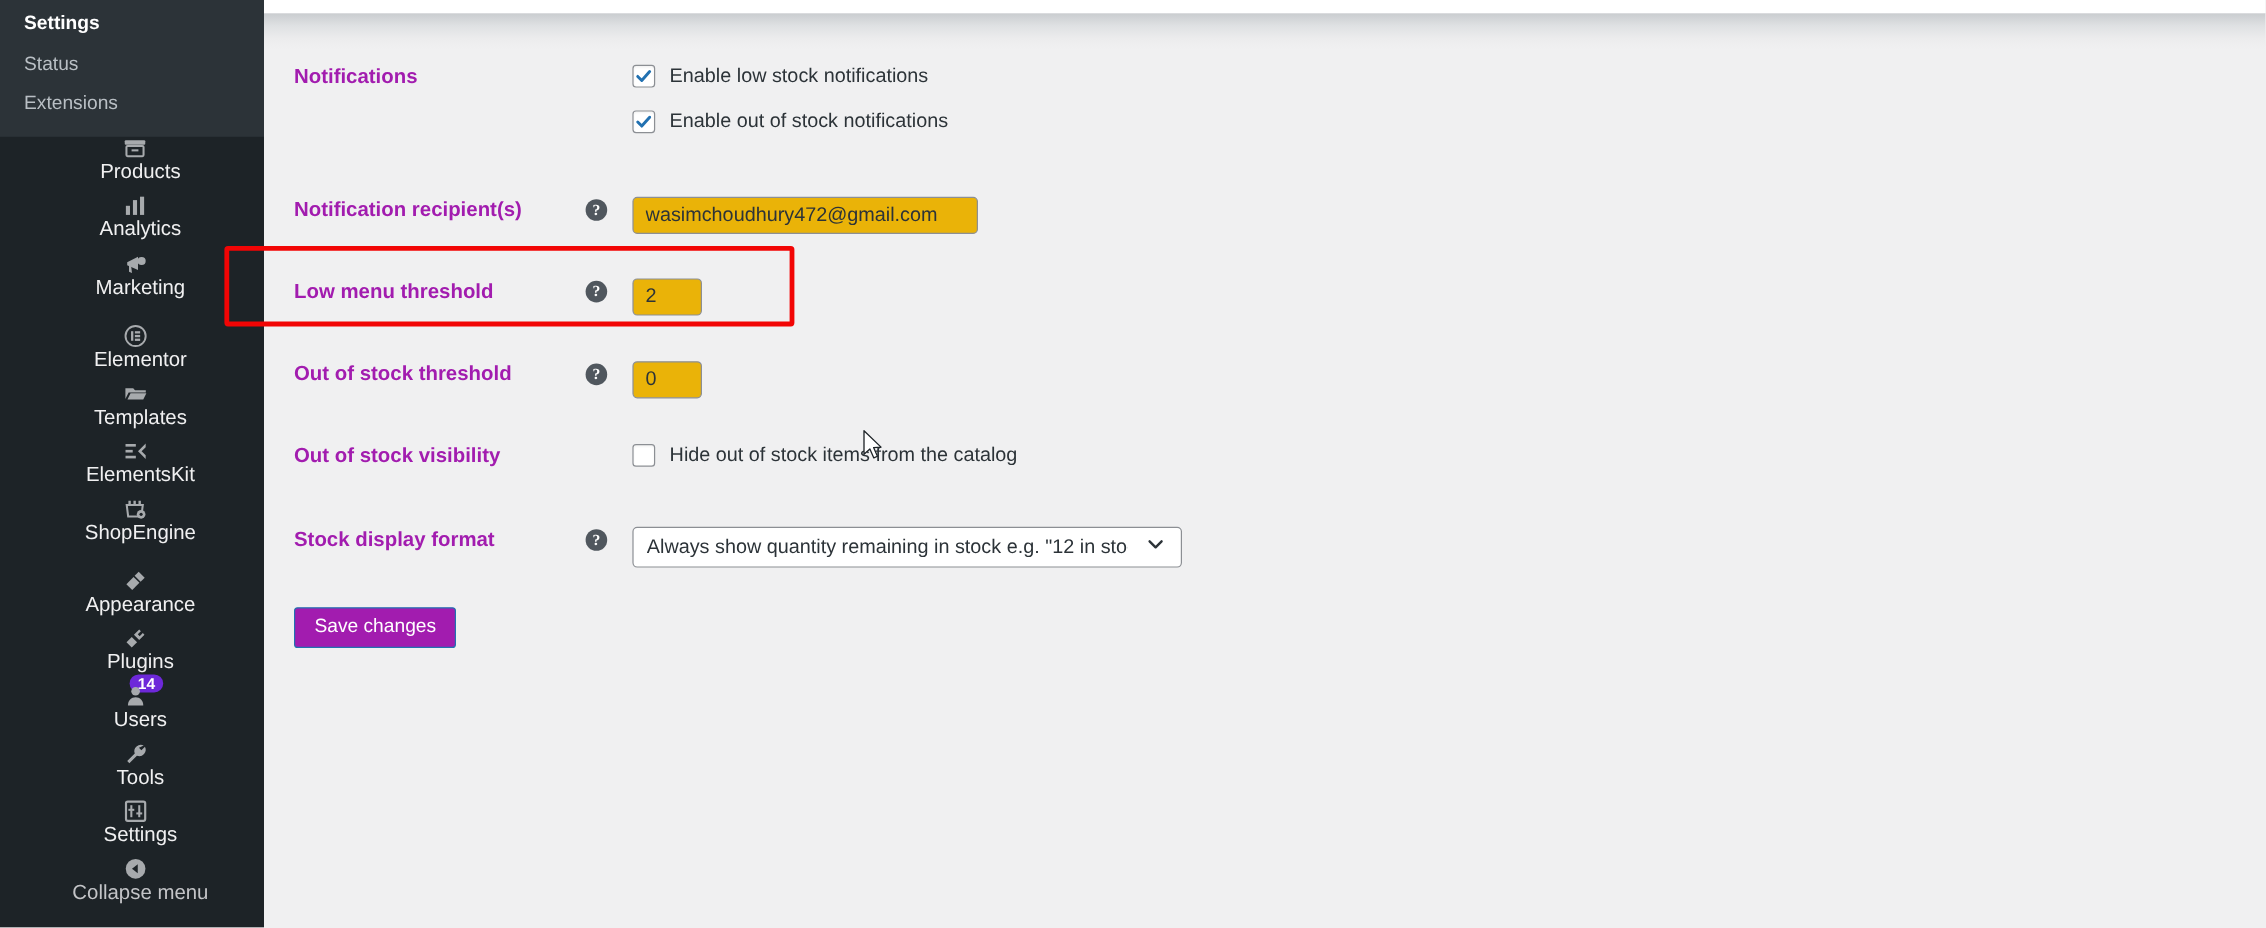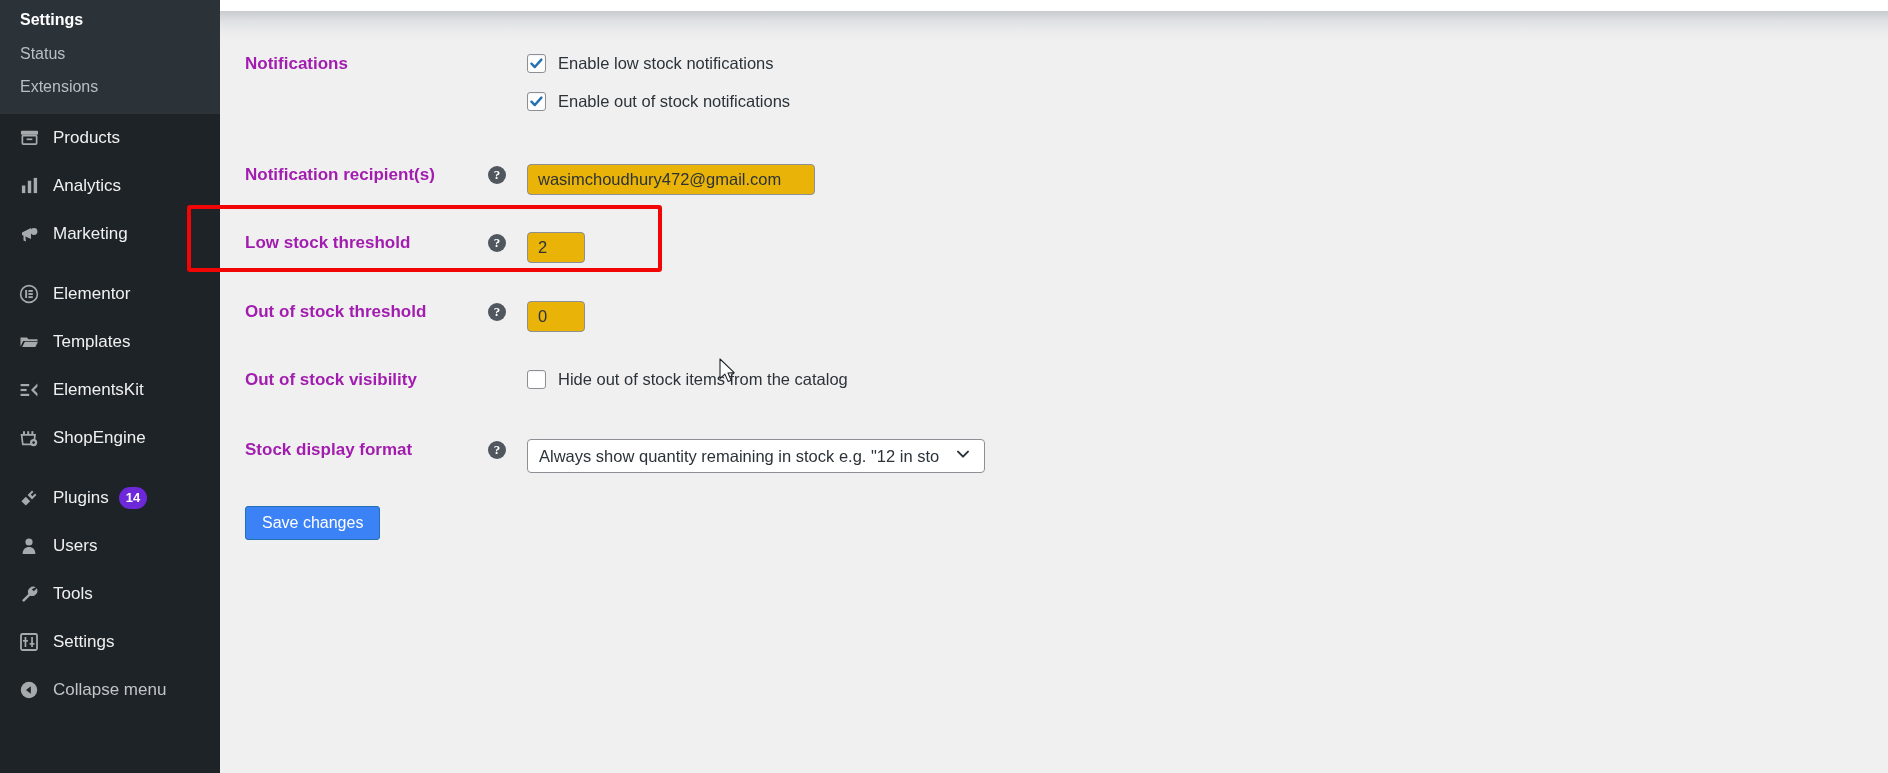--- a/index.html
+++ b/index.html
@@ -64,20 +64,21 @@
 
   .menu-item {
     display: flex;
     align-items: center;
     height: 48px;
     padding-left: 14px;
     color: #f0f0f1;
     font-size: 17px;
     cursor: pointer;
     position: relative;
+    flex-direction: column;
   }
   .menu-item .ico {
     width: 30px;
     min-width: 30px;
     display: flex;
     align-items: center;
     justify-content: center;
     margin-right: 9px;
     color: #a7aaad;
   }
@@ -218,21 +219,21 @@
     transform: translateY(-50%);
     pointer-events: none;
     color: #2c3338;
   }
 
   
   .btn-primary {
     font-family: "Liberation Sans", sans-serif;
     font-size: 16px;
     color: #ffffff;
-    background: #3b82f6;
+    background: #a21caf;
     border: 1px solid #2271b1;
     border-radius: 3px;
     padding: 0 16px;
     height: 34px;
     cursor: pointer;
   }
 
   
   #highlight-box {
     position: absolute;
@@ -344,20 +345,29 @@
             <path d="M2.6 6.8 L16 6.8 L14.8 16.4 L3.8 16.4 Z" fill="none" stroke="currentColor" stroke-width="1.7"></path>
             <circle cx="14.6" cy="14.6" r="3.6"></circle>
             <circle cx="14.6" cy="14.6" r="1.3" fill="#1d2327"></circle>
           </svg>
       </span>
       <span class="label">ShopEngine</span>
     </div>
 
     <div class="gap"></div>
 
+    <div class="menu-item">
+      <span class="ico">
+        <svg width="20" height="20" viewBox="0 0 20 20" fill="currentColor">
+            <path d="M12.6 2.4 L17.6 7.4 L14.2 10.8 L9.2 5.8 Z"></path>
+            <path d="M8.3 6.8 L13.2 11.7 L7.2 17.7 L2.3 12.8 Z"></path>
+          </svg>
+      </span>
+      <span class="label">Appearance</span>
+    </div>
 
     <div class="menu-item">
       <span class="ico">
         <svg width="20" height="20" viewBox="0 0 20 20" fill="currentColor">
             <path d="M2.4 13.2 L6.8 8.8 L11.2 13.2 L6.8 17.6 Z"></path>
             <path d="M8.6 7 L13 2.6 L14.4 4 L11.8 6.6 L13.4 8.2 L16 5.6 L17.4 7 L13 11.4 Z"></path>
           </svg>
       </span>
       <span class="label">Plugins</span>
       <span class="count-badge">14</span>
@@ -435,21 +445,21 @@
 
       <div class="row" style="top:153px;">
         <div class="row-label">Notification recipient(s)</div>
         <div class="help-tip">?</div>
         <div class="field-area">
           <input class="txt email" type="text" value="wasimchoudhury472@gmail.com" style="">
         </div>
       </div>
 
       <div class="row" style="top:221px;">
-        <div class="row-label">Low stock threshold</div>
+        <div class="row-label">Low menu threshold</div>
         <div class="help-tip">?</div>
         <div class="field-area">
           <input class="txt num" type="text" value="2" style="">
         </div>
       </div>
 
       <div class="row" style="top:290px;">
         <div class="row-label">Out of stock threshold</div>
         <div class="help-tip">?</div>
         <div class="field-area">

